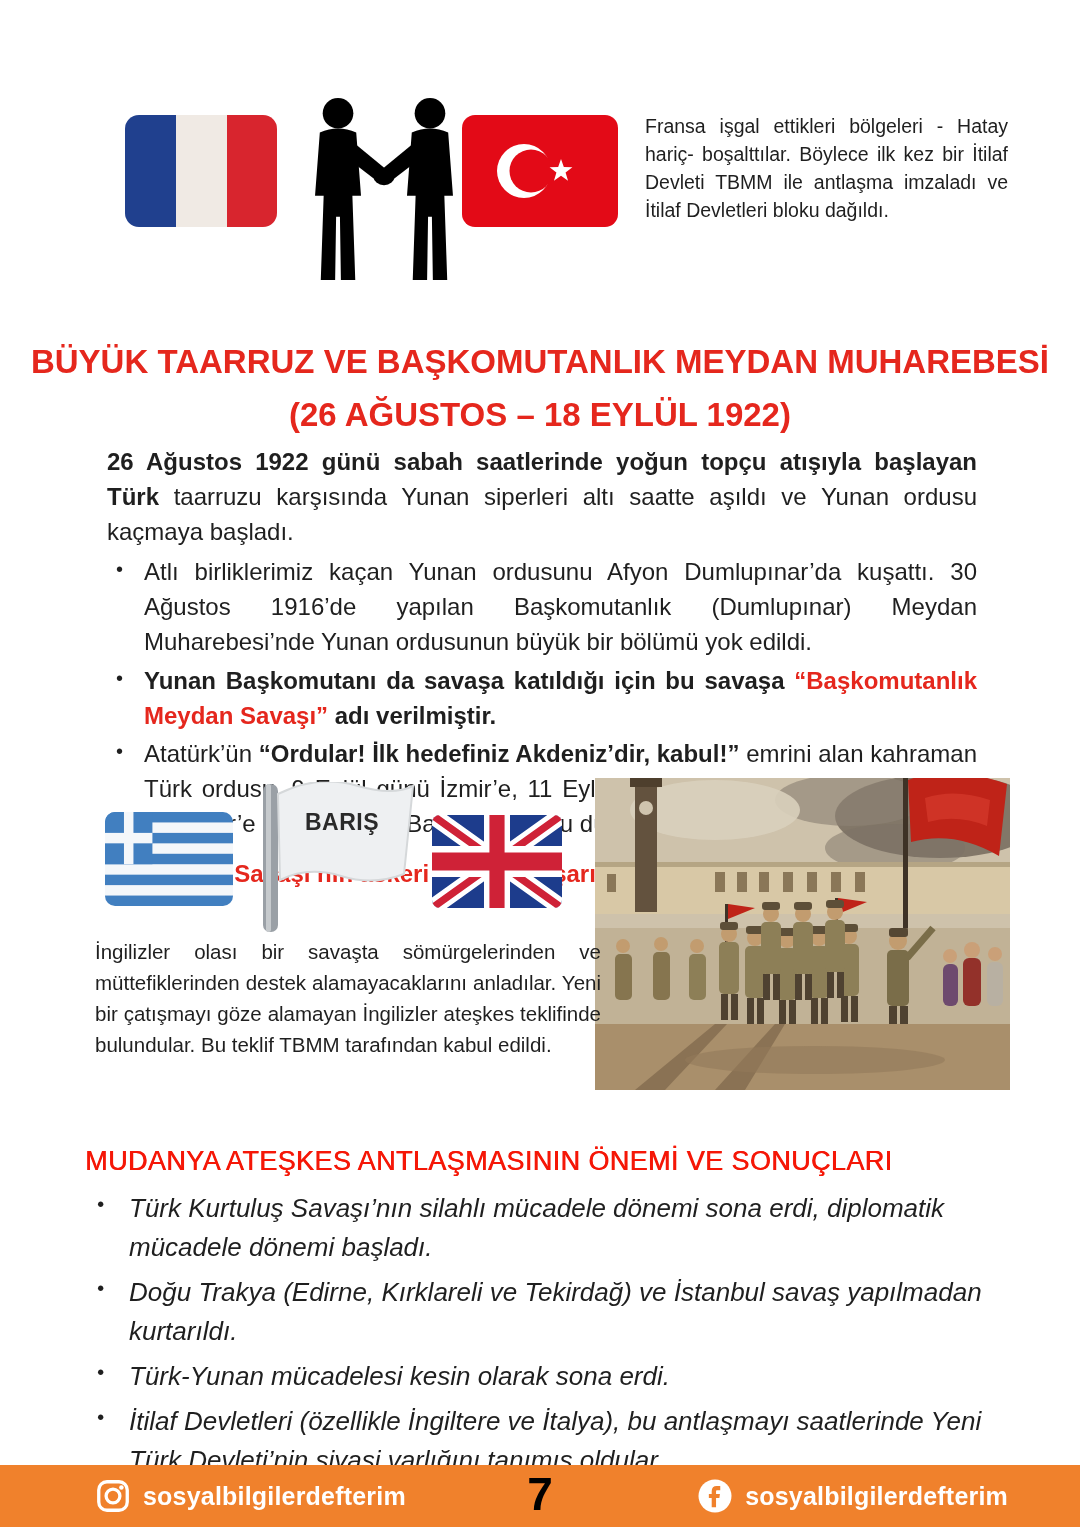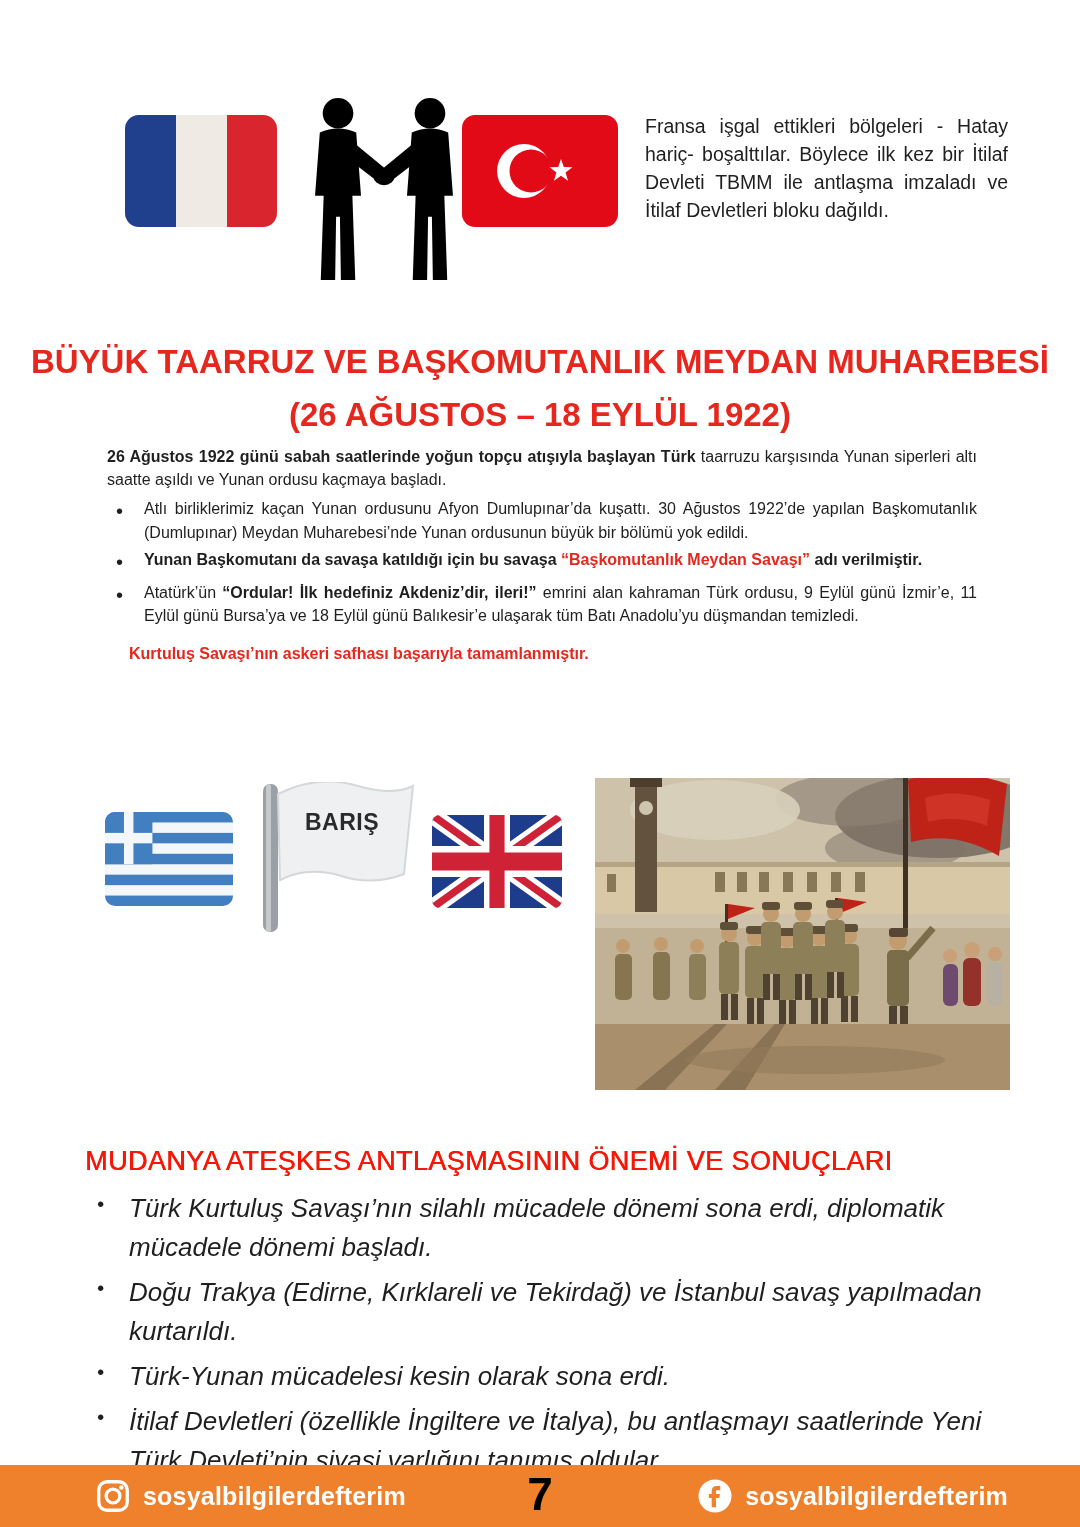--- a/index.html
+++ b/index.html
@@ -12,21 +12,21 @@
   .flag-france { position:absolute; top:25px; left:125px; width:152px; height:112px; border-radius:14px; overflow:hidden; box-shadow:0 0 0 1px rgba(0,0,0,.05) inset; }
   .handshake { position:absolute; top:0; left:293px; width:182px; height:196px; }
   .flag-turkey { position:absolute; top:25px; left:462px; width:156px; height:112px; }
   .intro-text { position:absolute; top:22px; left:645px; width:363px; font-size:19.5px; line-height:1.44; text-align:justify; }
 
   
   .title-block { position:absolute; top:336px; left:0; width:1080px; text-align:center;
                  color:var(--accent-red,#e5271d); font-weight:bold; font-size:33px; line-height:1.6; }
 
   
-  .battle { position:absolute; top:445px; left:107px; width:870px; font-size:16px; line-height:1.45; text-align:justify; }
+  .battle { position:absolute; top:445px; left:107px; width:870px; font-size:24px; line-height:1.45; text-align:justify; }
   .battle .para { margin-bottom:6px; }
   .bullet { display:flex; margin-top:4px; }
   .bullet::before { content:"•"; flex:0 0 28px; padding-left:9px; font-size:20px; color:#1f1f1f; }
   .btext { flex:1; }
   .red { color:var(--accent-red,#e5271d); }
   .conclusion { margin-top:15px; margin-left:22px; font-weight:bold; color:var(--accent-red,#e5271d); }
 
   
   .flag-greece { position:absolute; top:812px; left:105px; width:128px; height:94px; border-radius:10px; overflow:hidden; }
   .white-flag { position:absolute; top:782px; left:253px; width:172px; height:152px; }
@@ -94,29 +94,29 @@
 
   <div class="title-block">
     <div>BÜYÜK TAARRUZ VE BAŞKOMUTANLIK MEYDAN MUHAREBESİ</div>
     <div>(26 AĞUSTOS – 18 EYLÜL 1922)</div>
   </div>
 
   <div class="battle">
     <p class="para"><strong>26 Ağustos 1922 günü sabah saatlerinde yoğun topçu atışıyla başlayan Türk</strong><span> taarruzu karşısında Yunan siperleri altı saatte aşıldı ve Yunan ordusu kaçmaya başladı.</span></p>
 
     <div class="bullet">
-      <div class="btext">Atlı birliklerimiz kaçan Yunan ordusunu Afyon Dumlupınar’da kuşattı. 30 Ağustos 1922’de yapılan Başkomutanlık (Dumlupınar) Meydan Muharebesi’nde Yunan ordusunun büyük bir bölümü yok edildi.</div>
+      <div class="btext">Atlı birliklerimiz kaçan Yunan ordusunu Afyon Dumlupınar’da kuşattı. 30 Ağustos 1916’de yapılan Başkomutanlık (Dumlupınar) Meydan Muharebesi’nde Yunan ordusunun büyük bir bölümü yok edildi.</div>
     </div>
 
     <div class="bullet">
       <div class="btext"><strong><span>Yunan Başkomutanı da savaşa katıldığı için bu savaşa </span><span class="red">“Başkomutanlık Meydan Savaşı”</span><span> adı verilmiştir.</span></strong></div>
     </div>
 
     <div class="bullet">
-      <div class="btext"><span>Atatürk’ün </span><strong>“Ordular! İlk hedefiniz Akdeniz’dir, ileri!”</strong><span> emrini alan kahraman Türk ordusu, 9 Eylül günü İzmir’e, 11 Eylül günü Bursa’ya ve 18 Eylül günü Balıkesir’e ulaşarak tüm Batı Anadolu’yu düşmandan temizledi.</span></div>
+      <div class="btext"><span>Atatürk’ün </span><strong>“Ordular! İlk hedefiniz Akdeniz’dir, kabul!”</strong><span> emrini alan kahraman Türk ordusu, 9 Eylül günü İzmir’e, 11 Eylül günü Bursa’ya ve 18 Eylül günü Balıkesir’e ulaşarak tüm Batı Anadolu’yu düşmandan temizledi.</span></div>
     </div>
 
     <p class="conclusion">Kurtuluş Savaşı’nın askeri safhası başarıyla tamamlanmıştır.</p>
   </div>
 
   <div class="flag-greece">
     <svg viewBox="0 0 27 18" width="100%" height="100%" preserveAspectRatio="none" aria-hidden="true">
       <rect width="27" height="18" fill="#417fc0"></rect>
       <g fill="#f4f7fa">
         <rect y="2" width="27" height="2"></rect>
@@ -220,20 +220,21 @@
         <rect x="94" y="176" width="17" height="46" rx="5" fill="#8d7f57"></rect>
         <circle cx="102" cy="168" r="7" fill="#c29c6f"></circle>
       </g>
       <rect x="0" y="246" width="415" height="66" fill="#a98f6b"></rect>
       <path d="M40 312 L120 246 L132 246 L70 312 Z" fill="#8a7254"></path>
       <path d="M120 312 L180 246 L190 246 L150 312 Z" fill="#8a7254"></path>
       <ellipse cx="220" cy="282" rx="130" ry="14" fill="#93795a" opacity="0.6"></ellipse>
     </svg>
   </div>
 
+  <p class="peace-text">İngilizler olası bir savaşta sömürgelerinden ve müttefiklerinden destek alamayacaklarını anladılar. Yeni bir çatışmayı göze alamayan İngilizler ateşkes teklifinde bulundular. Bu teklif TBMM tarafından kabul edildi.</p>
 
   <div class="mudanya">
     <h2 class="mudanya-heading">MUDANYA ATEŞKES ANTLAŞMASININ ÖNEMİ VE SONUÇLARI</h2>
     <div class="bullet">
       <div class="btext">Türk Kurtuluş Savaşı’nın silahlı mücadele dönemi sona erdi, diplomatik mücadele dönemi başladı.</div>
     </div>
     <div class="bullet">
       <div class="btext">Doğu Trakya (Edirne, Kırklareli ve Tekirdağ) ve İstanbul savaş yapılmadan kurtarıldı.</div>
     </div>
     <div class="bullet">

